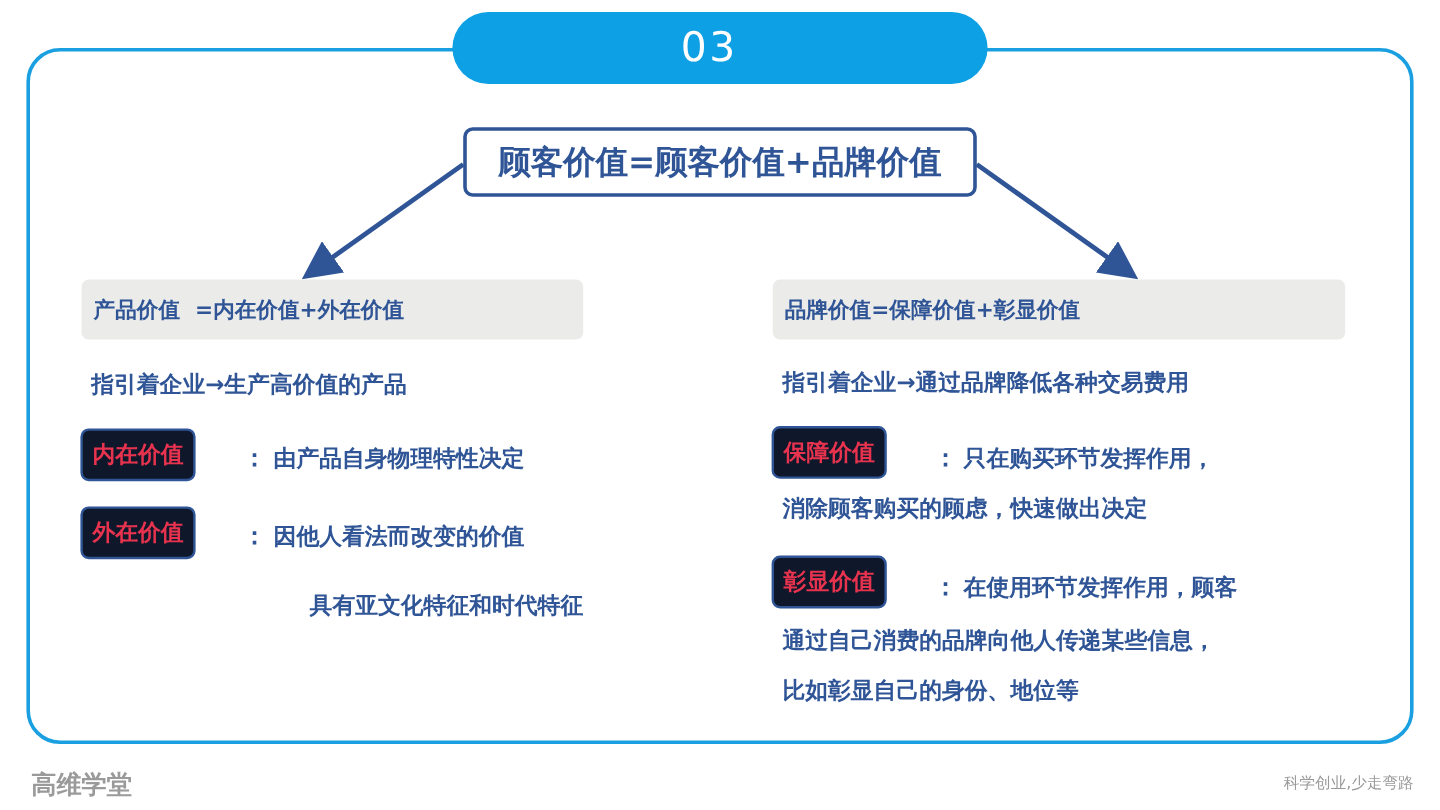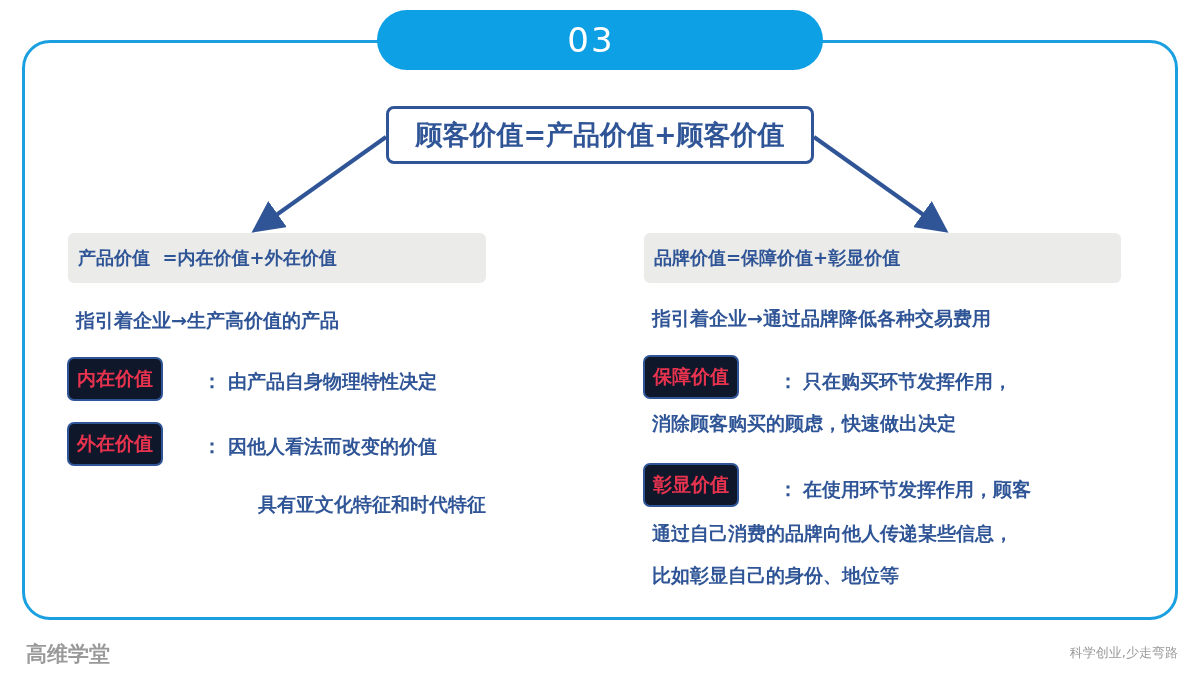--- a/index.html
+++ b/index.html
@@ -51,21 +51,21 @@
   </style>
 </head>
 <body>
 
 <div class="frame"></div>
 
 <div class="title-pill">
   <span class="num">03</span>
 </div>
 
-<div class="formula-box">顾客价值=产品价值+顾客价值</div>
+<div class="formula-box">顾客价值=顾客价值+品牌价值</div>
 
 <svg class="arrows" viewBox="0 0 1200 675">
   <defs>
     <marker id="ah" markerWidth="8" markerHeight="8" refX="6" refY="4" orient="auto" markerUnits="strokeWidth">
       <path d="M0,0 L8,4 L0,8 Z" fill="#2f5597"></path>
     </marker>
   </defs>
   <line x1="386" y1="137" x2="258" y2="228" stroke="#2f5597" stroke-width="4" marker-end="url(#ah)"></line>
   <line x1="814" y1="137" x2="942" y2="228" stroke="#2f5597" stroke-width="4" marker-end="url(#ah)"></line>
 </svg>

